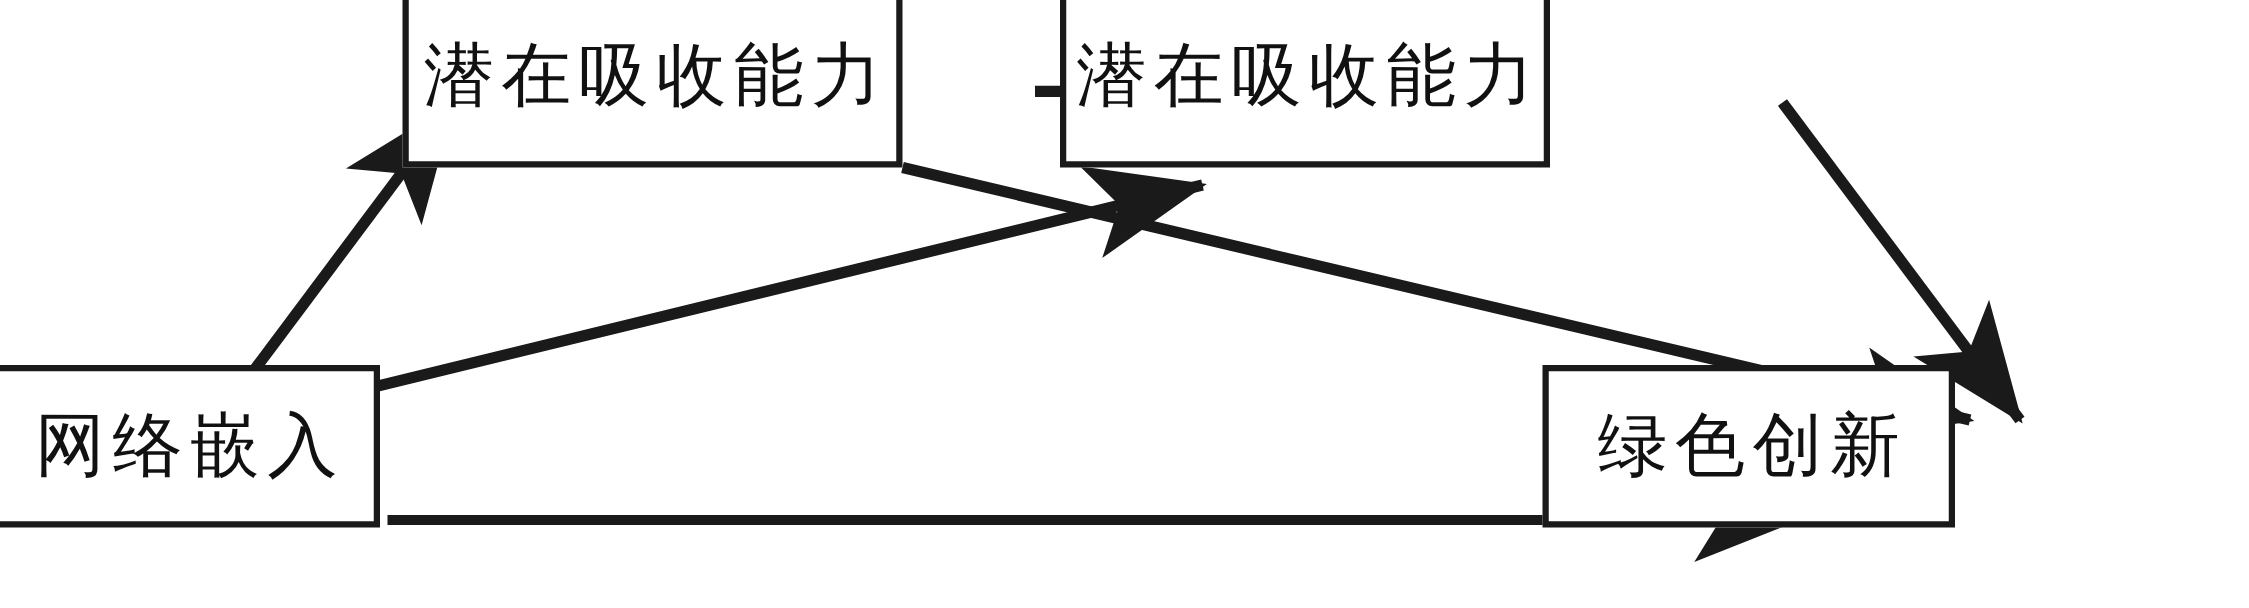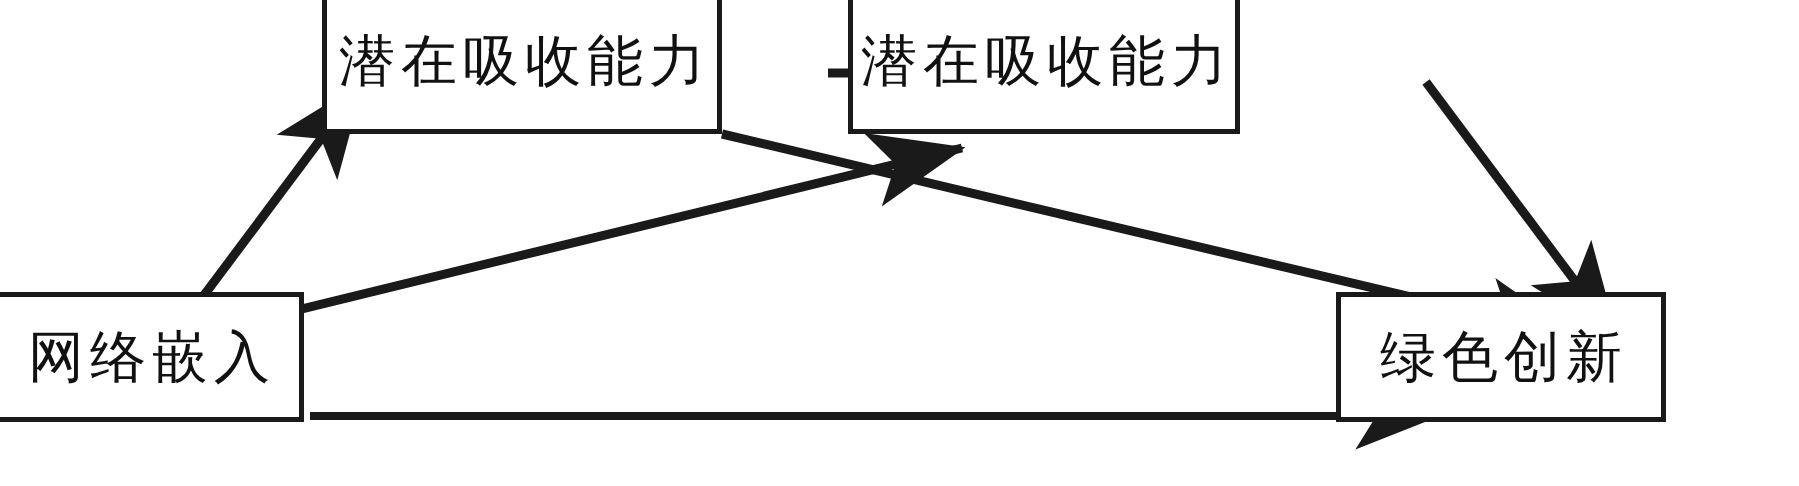--- a/index.html
+++ b/index.html
@@ -38,21 +38,21 @@
     line-height: 1;
     color: #111111;
     letter-spacing: 6px;
     white-space: nowrap;
     text-indent: 6px;
   }
   
   #box-potential-ac { left: 322px;  top: -12px;  width: 400px; height: 146px; }
   #box-realized-ac  { left: 848px;  top: -12px;  width: 392px; height: 146px; }
   #box-network      { left: -6px;   top: 292px;  width: 310px; height: 130px; }
-  #box-green        { left: 1336px; top: 292px;  width: 330px; height: 130px; }
+  #box-green        { left: 1234px; top: 292px;  width: 330px; height: 130px; }
 </style>
 </head>
 <body>
 
 <div id="canvas">
 
   <svg id="diagram-svg" viewBox="0 0 1799 486" xmlns="http://www.w3.org/2000/svg">
     <defs>
       <marker id="arrowhead" markerWidth="11" markerHeight="9" refX="10.2" refY="4.5" orient="auto" markerUnits="strokeWidth">
         <path d="M0,0.3 L10.6,4.5 L0,8.7 L2.6,4.5 Z" fill="#1a1a1a"></path>

